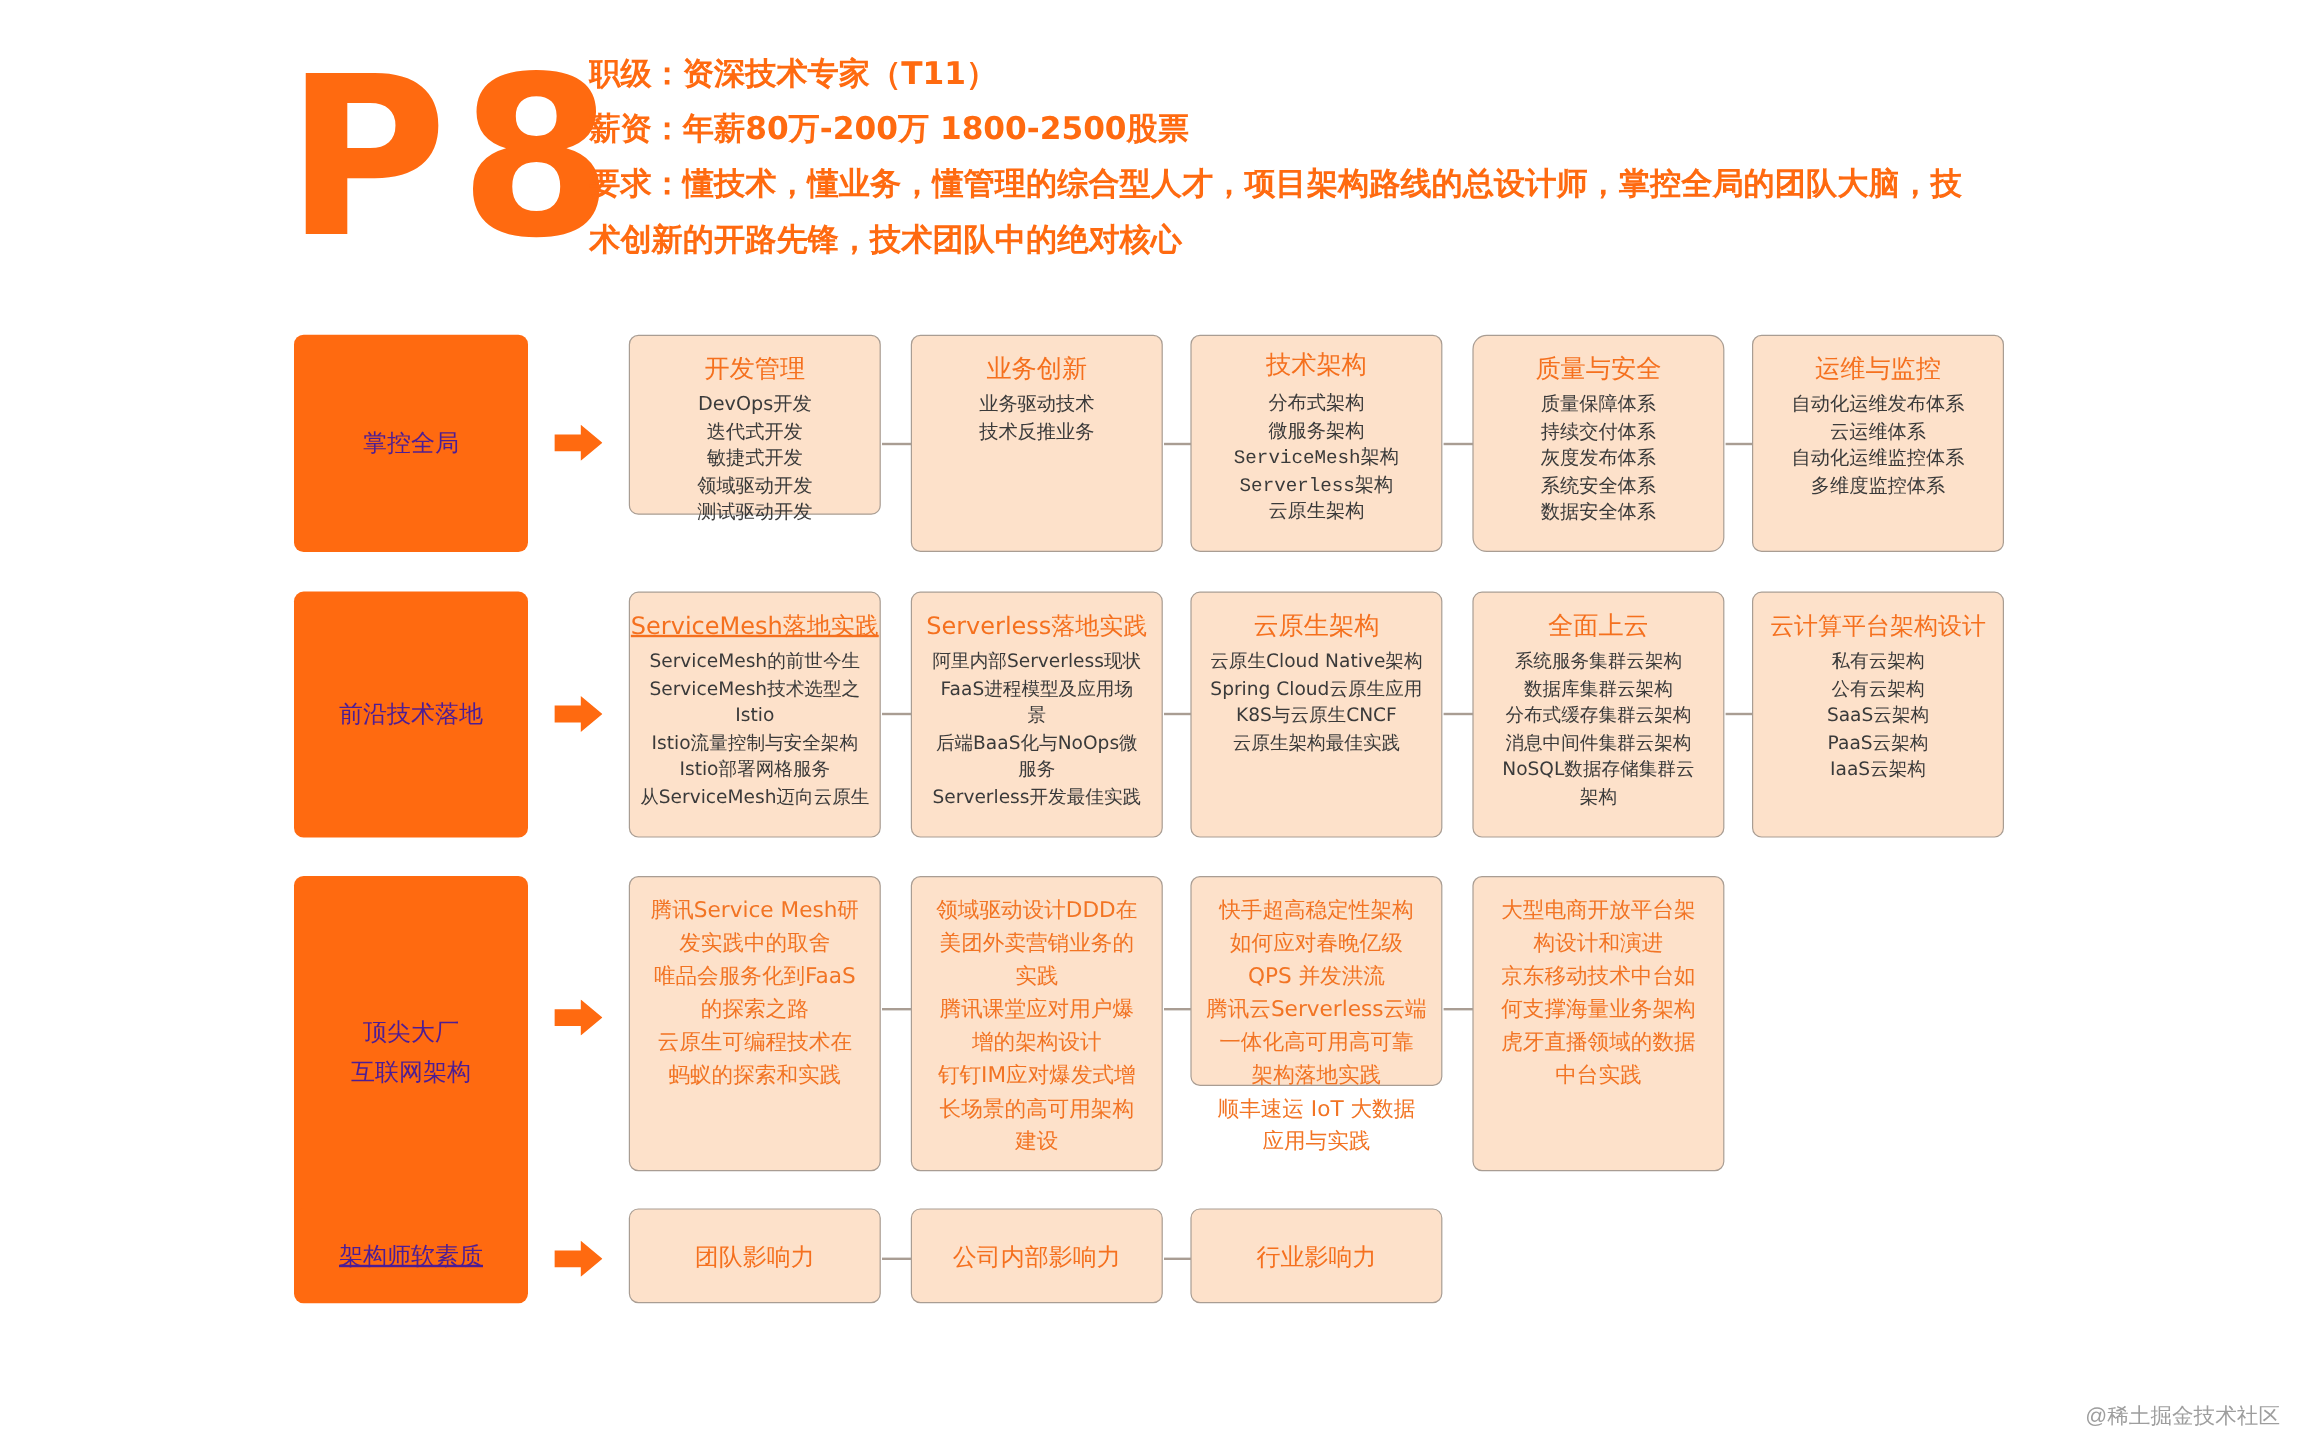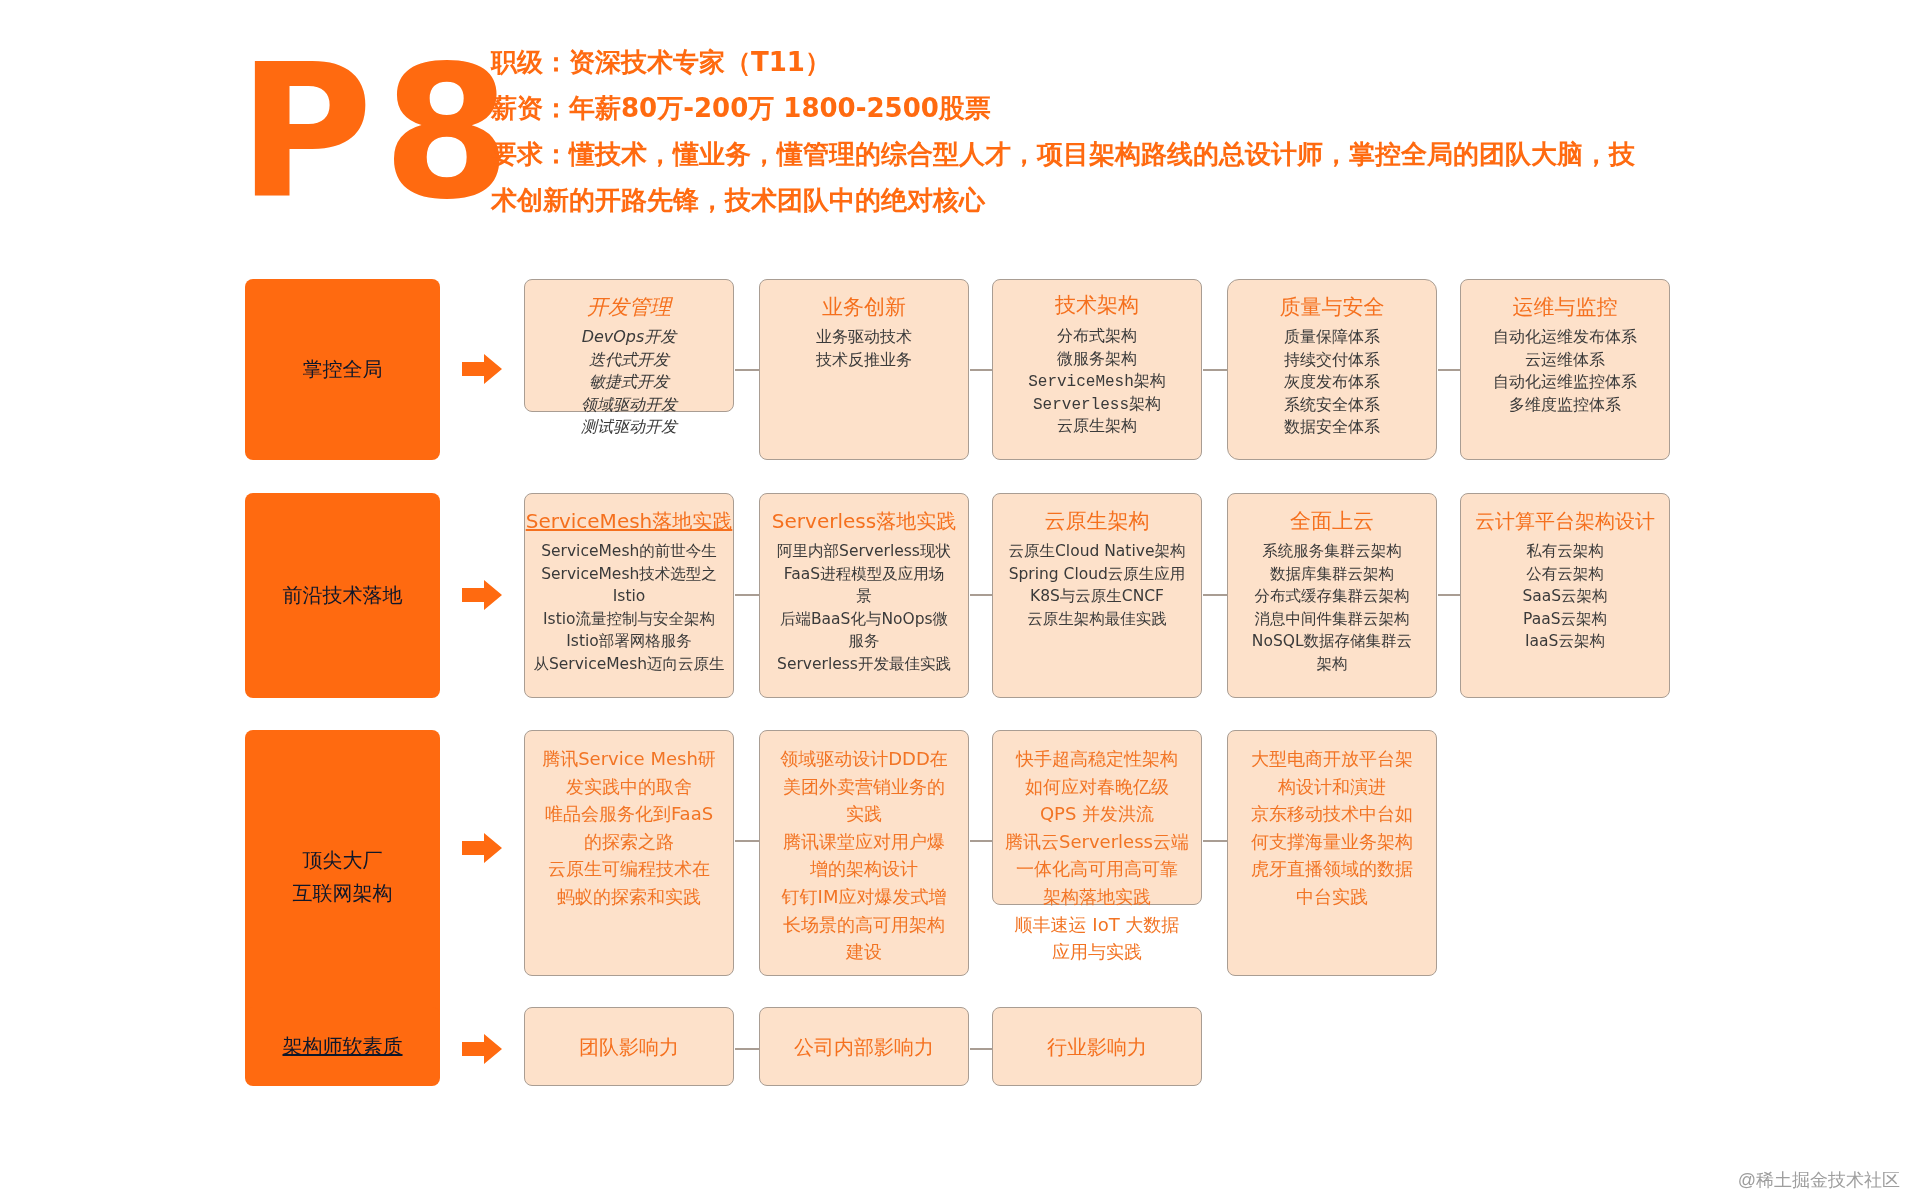--- a/index.html
+++ b/index.html
@@ -3,21 +3,21 @@
 <meta charset="utf-8">
 <style>
   html, body { margin:0; padding:0; }
   body { width:1920px; height:1200px; background:#ffffff; position:relative; overflow:hidden;
          font-family:"DejaVu Sans","Liberation Sans",sans-serif; }
   .p8 { position:absolute; left:238px; top:40px; font-size:184px; font-weight:bold; color:#FF6A10;
         letter-spacing:10px; line-height:1; font-family:"DejaVu Sans", sans-serif; }
   .info { position:absolute; left:491px; top:39px; width:1200px; color:#FF6A10; font-size:26px; line-height:46px;font-weight:bold; }
   .info .line { white-space:nowrap; }
   .cat { position:absolute; left:245px; width:195px; background:#FF6A10; border-radius:8px;
-         color:#0f172a; font-size:20px; display:flex; align-items:center; justify-content:center;
+         color:#4c1d95; font-size:20px; display:flex; align-items:center; justify-content:center;
          text-align:center; line-height:33px; }
   .arrow { position:absolute; left:462px; width:40px; height:30px; }
   .card { position:absolute; width:210px; background:#FDE1CA; border:1.5px solid #A99D93; border-radius:8px;
           box-sizing:border-box; text-align:center; }
   .card .title { color:#F5701E; font-size:21px; margin-top:12px; line-height:30px; white-space:nowrap; }
   .card .body { color:#3A3A3A; font-size:16px; line-height:22.6px; margin-top:4px; }
   .card .body div { white-space:nowrap; }
   .card.orange .body { color:#F27424; font-size:18px; line-height:27.6px; margin-top:14px; }
   .card.single { display:flex; align-items:center; justify-content:center; }
   .card.single .title { margin:0; font-size:20px; }
@@ -44,21 +44,21 @@
 </div>
 <svg class="arrow" style="top:354px;" viewBox="0 0 40 30">
     <polygon points="0,8 22,8 22,0 40,15 22,30 22,22 0,22" fill="#FF6A10"></polygon>
   </svg>
 
 <div class="connector" style="left:735px;width:25px;top:369px;"></div>
 <div class="connector" style="left:970px;width:23px;top:369px;"></div>
 <div class="connector" style="left:1203px;width:25px;top:369px;"></div>
 <div class="connector" style="left:1438px;width:23px;top:369px;"></div>
 
-<div class="card" style="left:524px;top:279px;height:133px;font-style:italic;">
+<div class="card" style="left:524px;top:279px;height:150px;">
   <div class="title">开发管理</div>
   <div class="body">
     <div>DevOps开发</div>
     <div>迭代式开发</div>
     <div>敏捷式开发</div>
     <div>领域驱动开发</div>
     <div>测试驱动开发</div>
   </div>
 </div>
 <div class="card" style="left:759px;top:279px;height:181px;">

